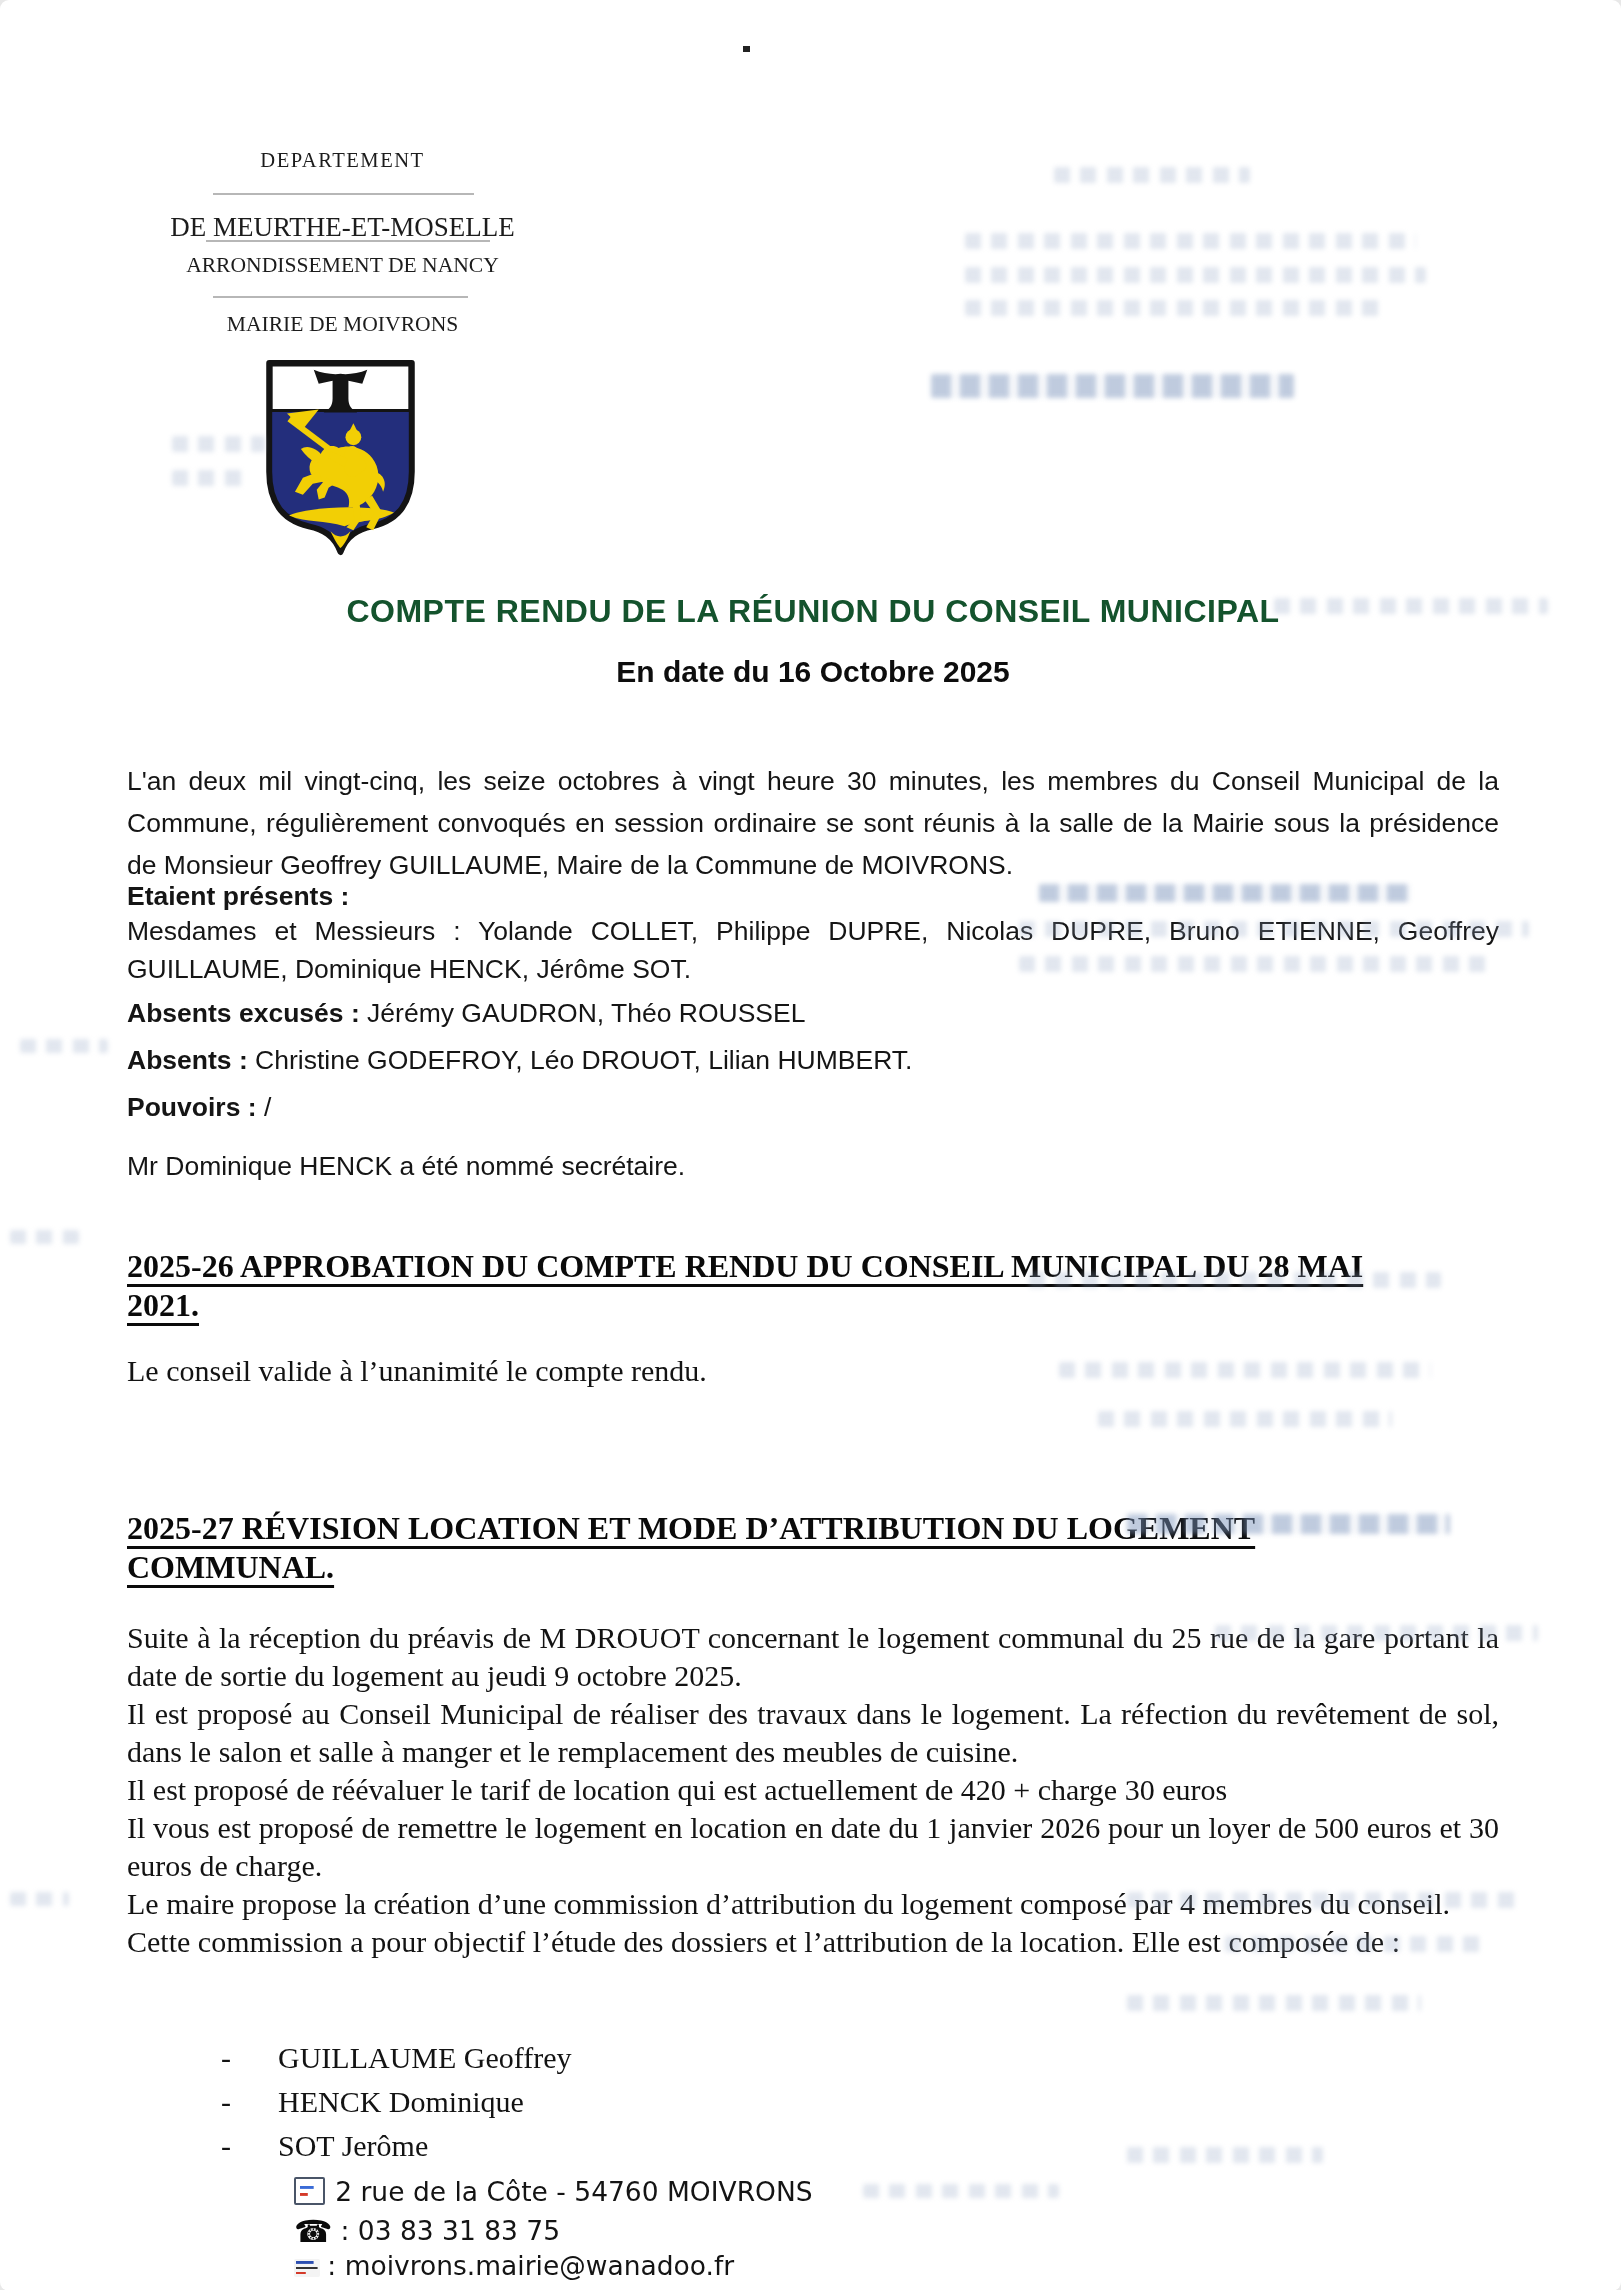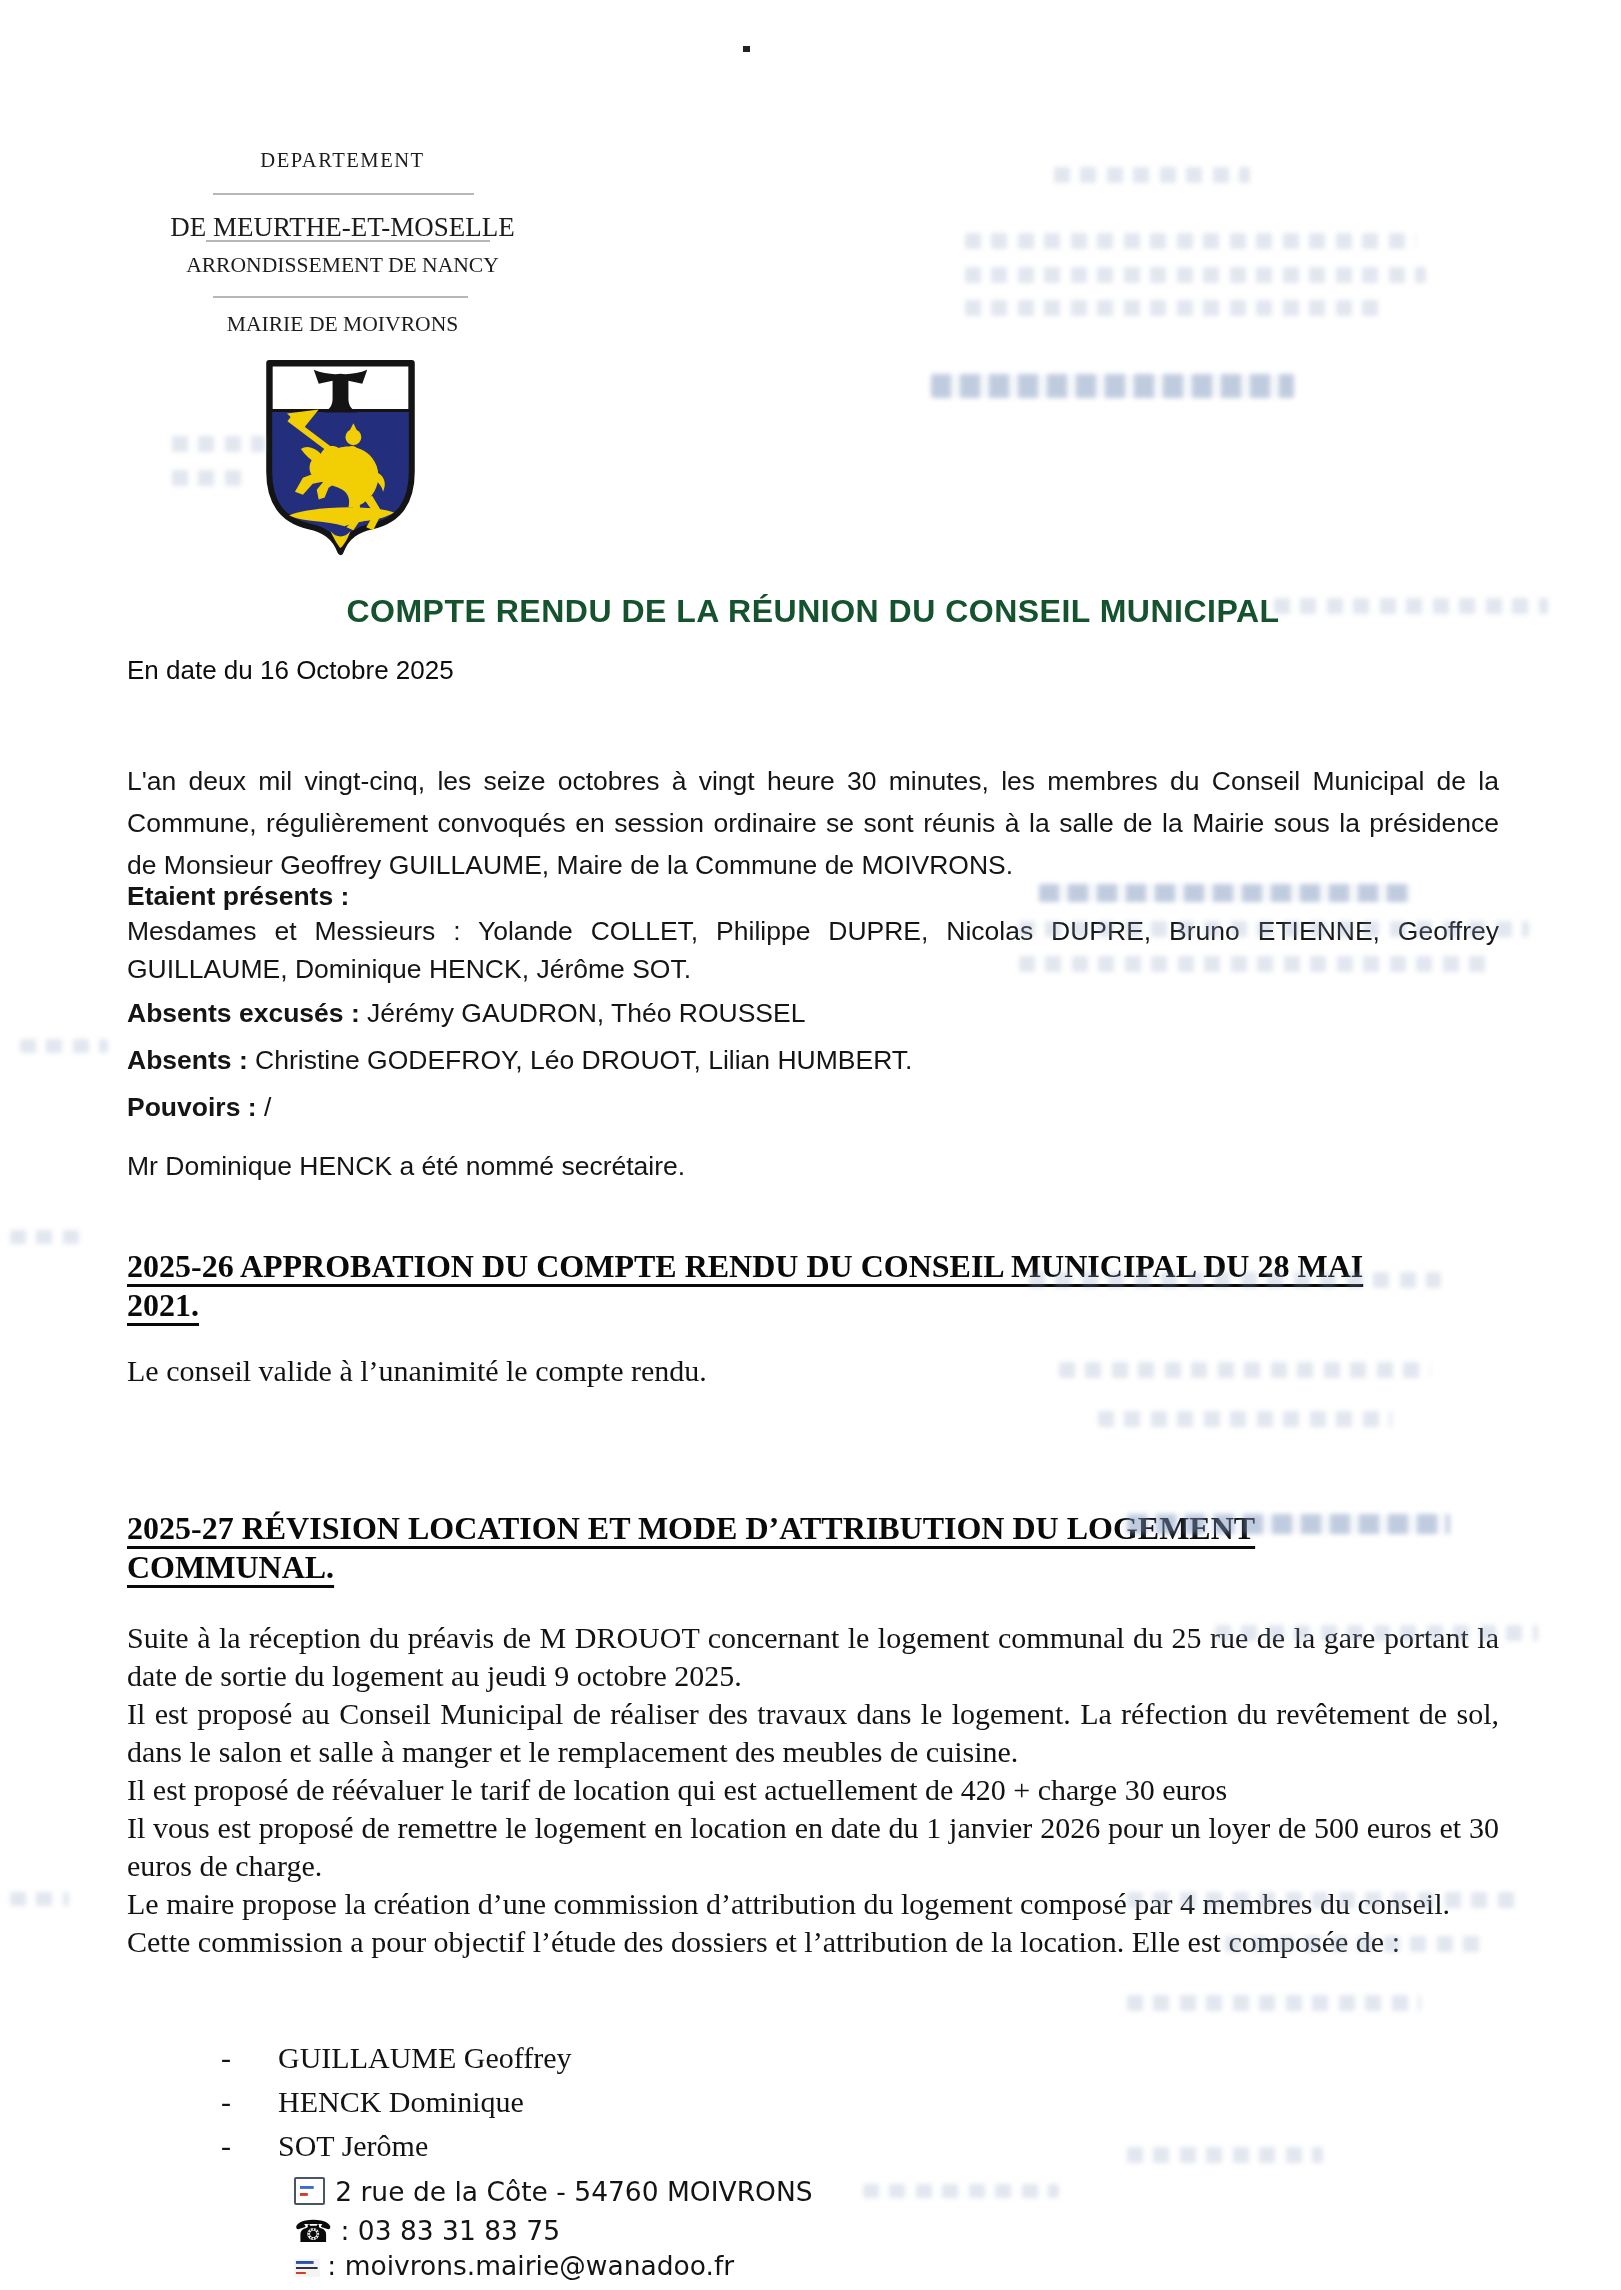--- a/index.html
+++ b/index.html
@@ -1,27 +1,27 @@
 <!DOCTYPE html>
 <html><head>
 <meta charset="utf-8">
 <style>
   html,body{margin:0;padding:0;background:#e8e8e8;}
   .page{position:relative;width:1621px;height:2291px;background:#ffffff;overflow:hidden;
-        font-family:"Liberation Serif", serif;color:#111;}
+        font-family:"Liberation Serif", serif;color:#111;border-radius:9px;}
   .abs{position:absolute;left:127px;width:1372px;}
   
   .hdrline{position:absolute;text-align:center;left:127px;width:431px;
            font-family:"Liberation Serif",serif;color:#1c1c1c;}
   .hdr-rule{position:absolute;height:2px;background:#9f9f9f;opacity:.75;}
   
   .title{font-family:"Liberation Sans",sans-serif;font-weight:bold;text-align:center;
          font-size:32px;letter-spacing:0.5px;color:#14532d;}
-  .subtitle{font-family:"Liberation Sans",sans-serif;font-weight:normal;text-align:left;
-            font-size:26px;color:#0d0d0d;}
+  .subtitle{font-family:"Liberation Sans",sans-serif;font-weight:bold;text-align:center;
+            font-size:30px;color:#0d0d0d;}
   
   .sans{font-family:"Liberation Sans",sans-serif;font-size:26.5px;line-height:42px;
         text-align:justify;color:#151515;}
   .sans-tight{font-family:"Liberation Sans",sans-serif;font-size:26.5px;line-height:38px;
         text-align:justify;color:#151515;}
   .blbl{font-weight:bold;}
   
   .sec-heading{font-size:32px;font-weight:bold;line-height:39px;color:#0a0a0a;}
   .sec-heading span{text-decoration:underline;text-decoration-thickness:2.9px;text-underline-offset:6.9px;}
   .serif-body{font-size:30px;line-height:39px;text-align:justify;color:#131313;}

